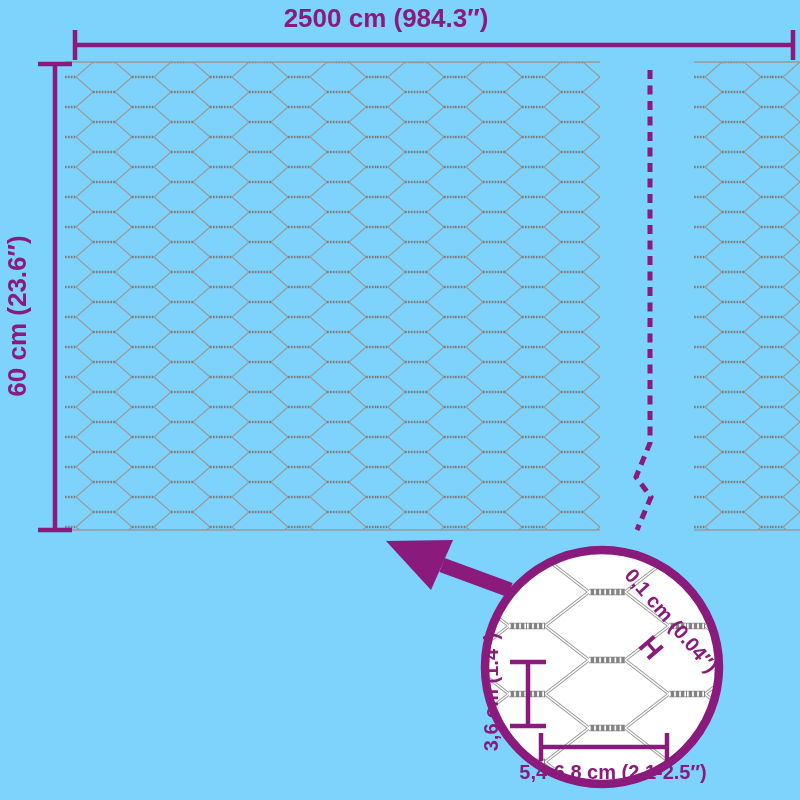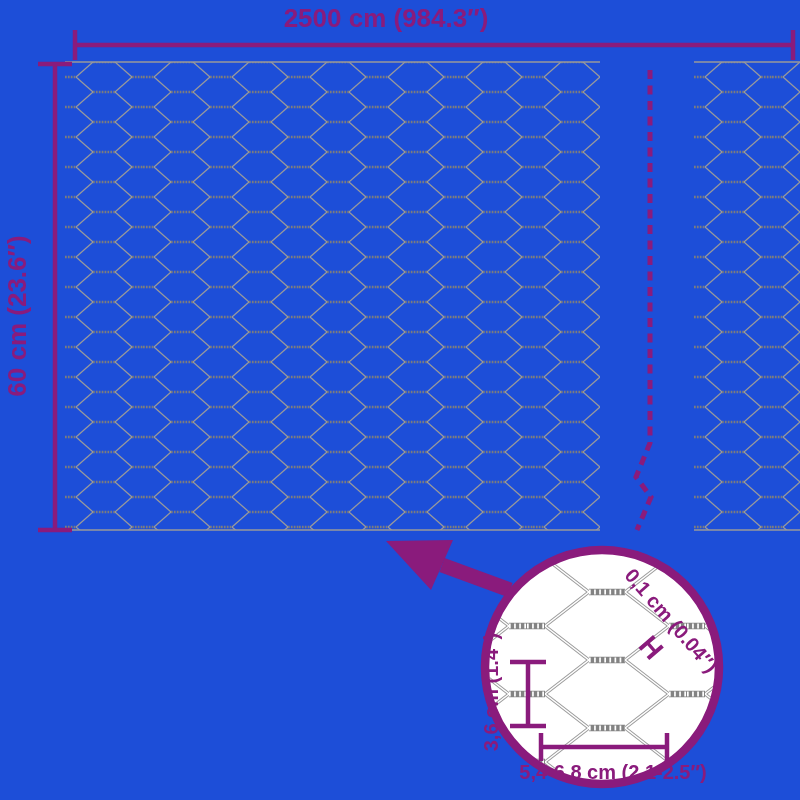--- a/index.html
+++ b/index.html
@@ -1,21 +1,21 @@
 <!DOCTYPE html>
 <html style="--accent: #8a1b7c; --wire: #9a9a9a; --wireDark: #7d7d7d;"><head>
 <meta charset="utf-8">
 <style>
   :root{
     --accent:#8a1b7c;
     --wire:#9a9a9a;
     --wireDark:#7d7d7d;
   }
   html,body{margin:0;padding:0;background:#ffffff;}
-  .stage{width:800px;height:800px;position:relative;background:#1d4ed8;overflow:hidden;}
+  .stage{width:800px;height:800px;position:relative;background:#7dd3fc;overflow:hidden;}
   svg{display:block;}
   text{font-family:"Liberation Sans","DejaVu Sans",sans-serif;font-weight:bold;}
   .lbl{font-size:26px;fill:var(--accent);}
   .lblD{font-size:20px;fill:var(--accent);}
   .lblH{font-size:28px;fill:var(--accent);}
   .dim{stroke:var(--accent);stroke-width:4.5;}
   .dash{stroke:var(--accent);stroke-width:5;fill:none;stroke-dasharray:9 6.5;}
   .edge{stroke:var(--wire);stroke-width:1.5;}
   .twistS{stroke:var(--wireDark);stroke-width:2.7;stroke-dasharray:1.7 1.2;}
   .wireS{stroke:var(--wire);stroke-width:1.2;}

